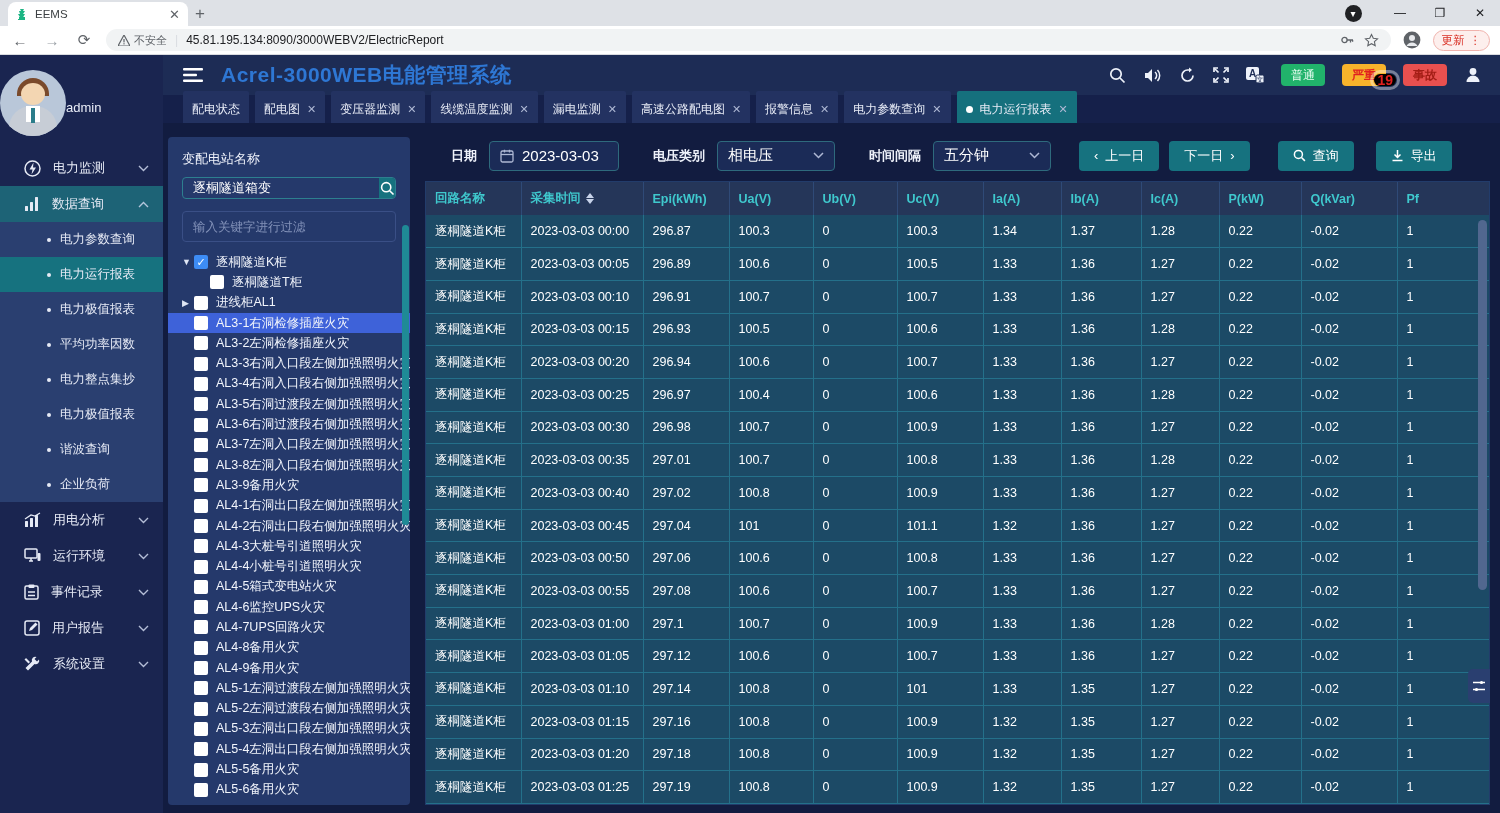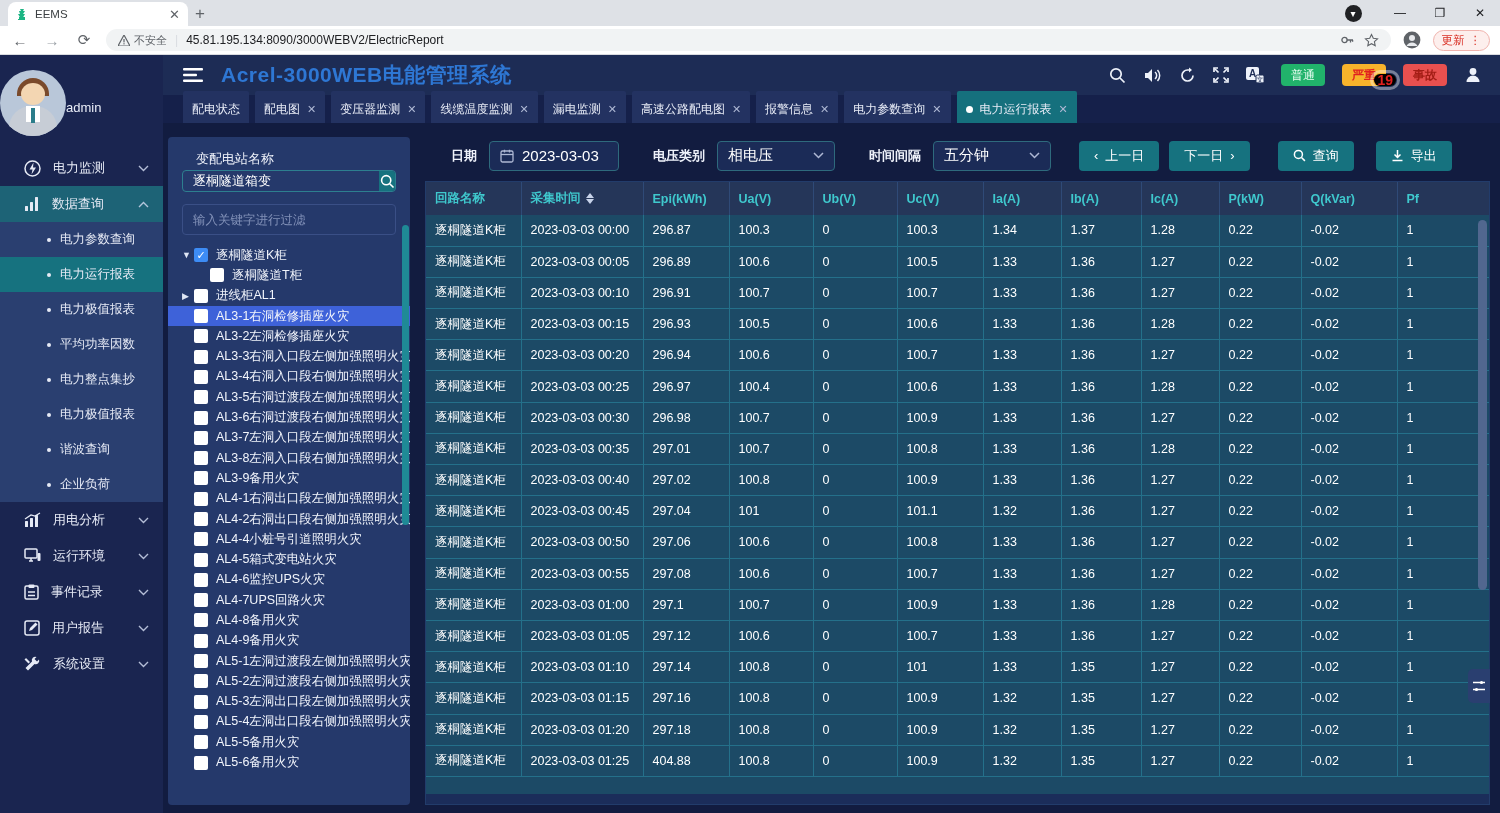--- a/index.html
+++ b/index.html
@@ -67,21 +67,21 @@
   .wtab { height:36px; background:#233261; color:#e8ecf7; border-radius:2px; font-size:12px; display:flex; align-items:center; padding:0 9px; gap:7px; cursor:pointer; white-space:nowrap; }
   .wtab .x { color:#aeb8d4; font-size:11px; }
   .wtab.active { background:#15707d; }
   .wtab.active .adot { width:7px; height:7px; border-radius:50%; background:#fff; }
 
   
   .content { flex:1; display:flex; padding:14px 10px 8px 5px; gap:15px; min-height:0; background:#121c40; }
 
   
   .tree-panel { width:242px; flex-shrink:0; background:#25396b; border-radius:4px; padding:13px 0 6px 0; display:flex; flex-direction:column; position:relative; }
-  .tp-title { color:#eef1fa; font-size:13px; padding:0 28px; margin-bottom:2px; }
+  .tp-title { color:#eef1fa; font-size:13px; padding:0 14px; margin-bottom:9px; }
   .tp-search { display:flex; margin:0 14px 12px 14px; border:1px solid #2d7f8f; border-radius:4px; overflow:hidden; height:22px; }
   .tp-search input { flex:1; background:transparent; border:none; outline:none; color:#fff; font-size:13px; padding:0 10px; font-family:inherit; }
   .tp-search .sbtn { width:42px; background:#16727f; display:flex; align-items:center; justify-content:center; border:none; cursor:pointer; }
   .tp-filter { margin:0 14px 10px 14px; }
   .tp-filter input { width:100%; height:31px; background:transparent; border:1px solid #3a4f86; border-radius:4px; color:#fff; font-size:12.5px; padding:0 10px; outline:none; font-family:inherit; }
   .tp-filter input::placeholder { color:#8291b8; }
   .tree { flex:1; overflow:hidden; position:relative; font-size:12.5px; }
   .tree-row { height:20.3px; display:flex; align-items:center; color:#f2f5fc; cursor:pointer; padding-left:14px; white-space:nowrap; }
   .tree-row.selected { background:#3e62d9; }
   .tree-row .arrow { width:12px; font-size:9px; color:#dfe6f5; flex-shrink:0; }
@@ -95,21 +95,21 @@
   .main { flex:1; display:flex; flex-direction:column; min-width:0; position:relative; }
   .toolbar { display:flex; align-items:center; gap:10px; margin:3px 0 10px 2px; height:31px; flex-shrink:0; }
   .tb-label { color:#eef1fa; font-size:13px; font-weight:bold; margin-right:2px;margin-left:24px; }
   .tb-field { height:30px; background:#1b2b57; border:1px solid #2e6a7d; border-radius:4px; color:#fff; font-size:15px; display:flex; align-items:center; padding:0 10px; gap:8px; }
   .tb-field.date { width:130px; }
   .tb-field.select { width:118px; justify-content:space-between; cursor:pointer; }
   .tb-btn { height:30px; background:#16727f; border:none; border-radius:4px; color:#fff; font-size:13px; display:flex; align-items:center; gap:7px; padding:0 15px; cursor:pointer; font-family:inherit; }
   .tb-gap { width:8px; }
 
   
-  .table-wrap { flex:1; min-height:0; position:relative; border:1px solid #223c6b; background:#1c4a66; display:flex; flex-direction:column; }
+  .table-wrap { flex:1; min-height:0; position:relative; border:1px solid #223c6b; background:#1c4a66; display:flex; flex-direction:row; }
   table { border-collapse:collapse; width:100%; table-layout:fixed; }
   thead th { background:#253659; color:#3fc8cd; font-size:12.5px; font-weight:bold; text-align:left; height:33px; padding:0 0 0 9px; border-right:1px solid #2f4a77; white-space:nowrap; }
   thead th .sort { display:inline-flex; flex-direction:column; margin-left:5px; vertical-align:middle; gap:1px; }
   thead th .sort i { width:0; height:0; border-left:4px solid transparent; border-right:4px solid transparent; display:block; }
   thead th .sort .up { border-bottom:5px solid #c8d3ea; }
   thead th .sort .dn { border-top:5px solid #c8d3ea; }
   tbody td { background:#1c4a66; color:#ffffff; font-size:12.5px; height:31.2px; padding:0 0 0 9px; border-right:1px solid #24708a; border-bottom:1px solid #24708a; white-space:nowrap; }
   tbody tr td:last-child, thead th:last-child { border-right:none; }
   .table-bottom-strip { height:10px; background:#1b2d5a; flex-shrink:0; }
   .table-vscrollbar { position:absolute; right:2px; top:38px; width:9px; height:370px; border-radius:5px; background:#51678f; }
@@ -523,20 +523,25 @@
               <span>AL4-1右洞出口段左侧加强照明火灾</span>
             </div>
             <div class="tree-row">
               <span class="noarrow"></span>
               <span class="cbx"></span>
               <span>AL4-2右洞出口段右侧加强照明火灾</span>
             </div>
             <div class="tree-row">
               <span class="noarrow"></span>
               <span class="cbx"></span>
+              <span>AL4-3大桩号引道照明火灾</span>
+            </div>
+            <div class="tree-row">
+              <span class="noarrow"></span>
+              <span class="cbx"></span>
               <span>AL4-4小桩号引道照明火灾</span>
             </div>
             <div class="tree-row">
               <span class="noarrow"></span>
               <span class="cbx"></span>
               <span>AL4-5箱式变电站火灾</span>
             </div>
             <div class="tree-row">
               <span class="noarrow"></span>
               <span class="cbx"></span>
@@ -923,21 +928,21 @@
                   <td>1.32</td>
                   <td>1.35</td>
                   <td>1.27</td>
                   <td>0.22</td>
                   <td>-0.02</td>
                   <td>1</td>
                 </tr>
                 <tr>
                   <td>逐桐隧道K柜</td>
                   <td>2023-03-03 01:25</td>
-                  <td>404.88</td>
+                  <td>297.19</td>
                   <td>100.8</td>
                   <td>0</td>
                   <td>100.9</td>
                   <td>1.32</td>
                   <td>1.35</td>
                   <td>1.27</td>
                   <td>0.22</td>
                   <td>-0.02</td>
                   <td>1</td>
                 </tr>

